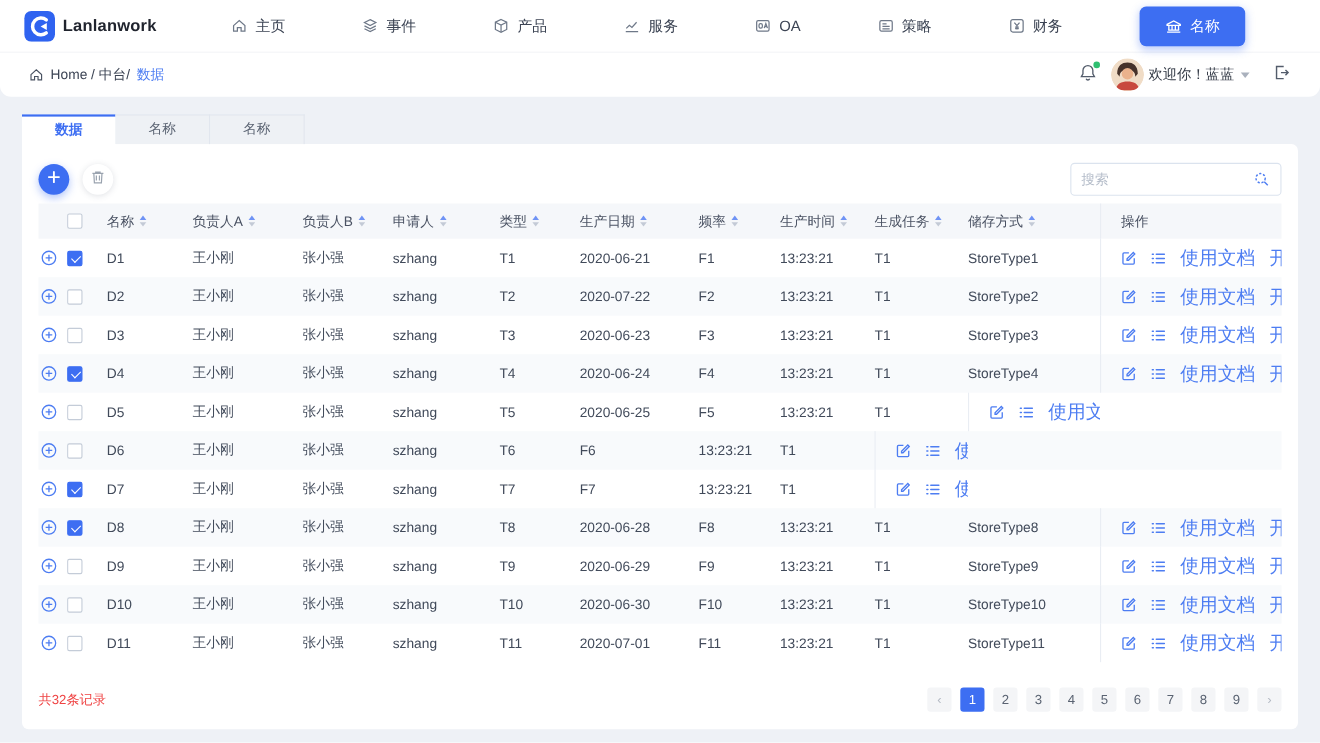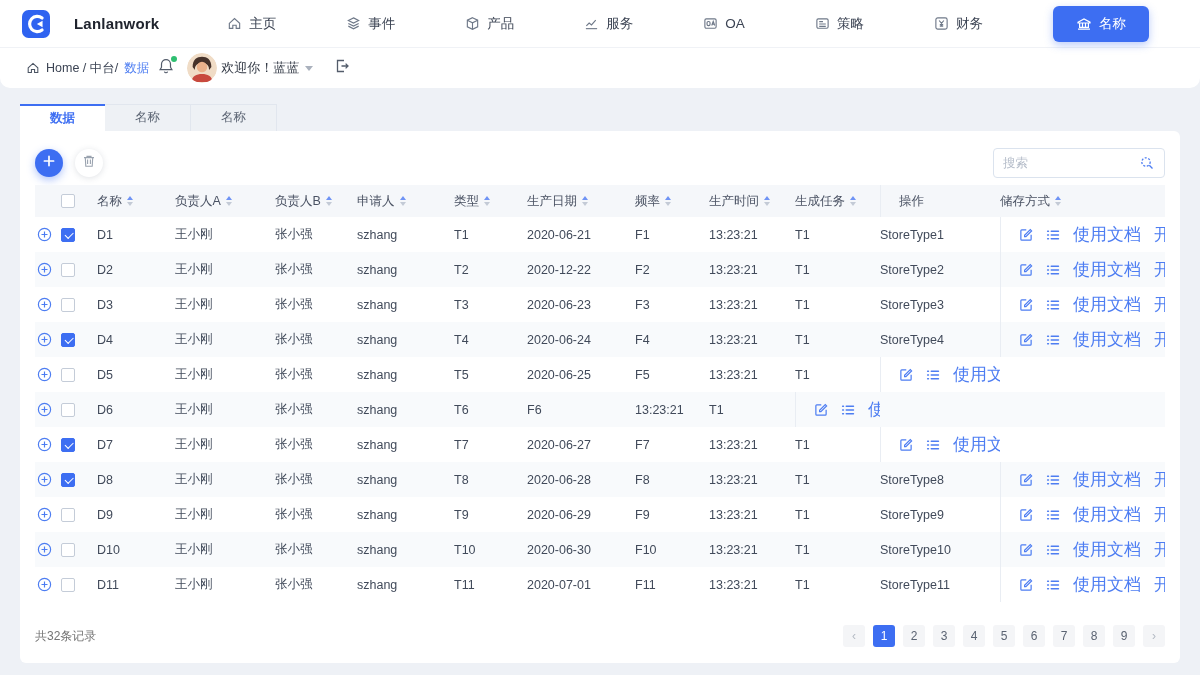--- a/index.html
+++ b/index.html
@@ -5,32 +5,32 @@
   :root{
     --primary:#3d6ef2;
     --link:#4d7df2;
   }
   *{box-sizing:border-box;margin:0;padding:0;}
   html,body{width:1200px;height:675px;overflow:hidden;}
   body{font-family:"Liberation Sans","DejaVu Sans",sans-serif;background:#eef1f6;color:#3c4454;}
 
   
   .topnav{height:48px;background:#fff;display:flex;align-items:center;padding:0 22px;border-bottom:1px solid #f0f2f6;}
-  .brand{display:flex;align-items:center;gap:24px;margin-right:68px;}
+  .brand{display:flex;align-items:center;gap:7px;margin-right:68px;}
   .brand .logo svg{display:block;}
   .brand-name{font-size:15px;font-weight:bold;color:#20242e;letter-spacing:.2px;}
   .nav-menu{display:flex;align-items:center;gap:70px;flex:1;}
   .nav-item{display:flex;align-items:center;gap:7px;font-size:13.5px;color:#3c4454;cursor:pointer;white-space:nowrap;}
   .nav-item .icn{color:#77819297;color:#6e7888;display:flex;}
   .nav-item .icn svg{display:block;}
   .nav-item.active{background:var(--primary);color:#fff;padding:9px 23px;border-radius:6px;box-shadow:0 3px 8px rgba(61,110,242,.35);}
   .nav-item.active .icn{color:#fff;}
 
   
-  .crumbbar{height:40px;background:#fff;border-radius:0 0 10px 10px;display:flex;align-items:center;padding:0 26px;}
+  .crumbbar{height:40px;background:#fff;border-radius:0 0 10px 10px;display:flex;align-items:center;justify-content:space-between;padding:0 26px;}
   .crumb-left{display:flex;align-items:center;gap:6px;font-size:12.5px;color:#3c4454;}
   .crumb-left .icn{display:flex;color:#4a5362;}
   .crumb-current{color:var(--link);}
   .crumb-right{display:flex;align-items:center;gap:4px;}
   .bell{position:relative;display:flex;align-items:center;justify-content:center;width:34px;height:34px;border-radius:50%;cursor:pointer;}
   .bell .dot{position:absolute;top:5px;right:6px;width:6px;height:6px;border-radius:50%;background:#2fbf71;}
   .avatar{width:30px;height:30px;border-radius:50%;overflow:hidden;cursor:pointer;flex:none;}
   .avatar svg{display:block;}
   .welcome{display:flex;align-items:center;gap:6px;font-size:13px;color:#333a46;cursor:pointer;}
   .caret{width:0;height:0;border-left:4px solid transparent;border-right:4px solid transparent;border-top:5px solid #aab1bd;}
@@ -44,21 +44,21 @@
   .tab.active{background:#fff;color:var(--primary);font-weight:bold;border:none;border-top:2px solid var(--primary);line-height:25px;}
 
   .card{background:#fff;border-radius:0 6px 6px 6px;padding:10px 15px 0;height:532px;display:flex;flex-direction:column;}
 
   
   .toolbar{display:flex;align-items:center;justify-content:space-between;height:44px;flex:none;}
   .tool-left{display:flex;align-items:center;gap:12px;}
   .round-btn{width:28px;height:28px;border-radius:50%;display:flex;align-items:center;justify-content:center;cursor:pointer;}
   .add-btn{background:var(--primary);box-shadow:0 3px 8px rgba(61,110,242,.4);}
   .del-btn{background:#fff;box-shadow:0 1px 6px rgba(80,90,110,.18);}
-  .searchbox{width:172px;height:30px;border:1px solid #dbe3ee;border-radius:4px;display:flex;align-items:center;padding:0 9px;background:#fff;font-family:Liberation Serif, serif;}
+  .searchbox{width:192px;height:30px;border:1px solid #dbe3ee;border-radius:4px;display:flex;align-items:center;padding:0 9px;background:#fff;font-family:Liberation Serif, serif;}
   .searchbox input{flex:1;border:none;outline:none;font-size:12.5px;color:#3c4454;font-family:inherit;min-width:0;background:transparent;}
   .searchbox input::placeholder{color:#b4bcc9;}
   .searchbox .icn{display:flex;cursor:pointer;}
 
   
   .table{--cols:26px 36px 78px 100px 82px 97px 73px 108px 74px 86px 85px 120px minmax(0,1fr);flex:none;}
   .grid-row{display:grid;grid-template-columns:var(--cols);align-items:stretch;}
   .cell{display:flex;align-items:center;font-size:12.5px;white-space:nowrap;overflow:hidden;padding-right:4px;}
   .thead{height:32px;background:#f5f7fa;color:#4a5263;}
   .hcell{gap:5px;cursor:pointer;}
@@ -71,21 +71,21 @@
   .expand{display:flex;cursor:pointer;}
   .cbx{width:14px;height:14px;border:1px solid #c4ccd8;border-radius:2px;background:#fff;cursor:pointer;position:relative;flex:none;}
   .cbx.on{background:var(--primary);border-color:var(--primary);}
   .cbx.on::after{content:"";position:absolute;left:3px;top:3.5px;width:7px;height:3.5px;border-left:1.6px solid #fff;border-bottom:1.6px solid #fff;transform:rotate(-45deg);}
   .acell{border-left:1px solid #e9edf3;padding-left:18px;gap:13px;}
   .acell .icn{color:var(--link);display:flex;cursor:pointer;}
   .doc-link{color:var(--link);font-size:17px;cursor:pointer;}
 
   
   .tfoot{margin-top:auto;display:flex;align-items:center;justify-content:space-between;padding:14px 0 16px;}
-  .total{font-size:12px;color:#737373;}
+  .total{font-size:12px;color:#ef4444;}
   .pager{display:flex;align-items:center;gap:8px;}
   .page{min-width:22px;height:22px;padding:0 4px;border-radius:3px;background:#f4f5f7;color:#5a6372;font-size:12px;display:flex;align-items:center;justify-content:center;cursor:pointer;}
   .page.cur{background:var(--primary);color:#fff;}
   .page.nav{color:#b3b9c3;}
 </style>
 </head>
 <body>
 
 <header class="topnav">
   <div class="brand">
@@ -337,29 +337,29 @@
               <i class="dn"></i>
             </span>
           </div>
           <div class="cell hcell">
             <span class="hlabel">生成任务</span>
             <span class="sort">
               <i class="up"></i>
               <i class="dn"></i>
             </span>
           </div>
+          <div class="cell hcell">
+            <span class="hlabel">储存方式</span>
+            <span class="sort">
+              <i class="up"></i>
+              <i class="dn"></i>
+            </span>
+          </div>
           <div class="cell acell">
             <span class="hlabel">操作</span>
-          </div>
-          <div class="cell hcell">
-            <span class="hlabel">储存方式</span>
-            <span class="sort">
-              <i class="up"></i>
-              <i class="dn"></i>
-            </span>
           </div>
         </div>
       <div id="tbody">
           <div class="grid-row trow">
             <div class="cell c-expand">
               <span class="icn expand">
                 <svg width="15" height="15" viewBox="0 0 14 14" fill="none" stroke="#4d7df2" stroke-width="1.1">
                   <circle cx="7" cy="7" r="5.7"></circle>
                   <path d="M7 4.2v5.6M4.2 7h5.6"></path>
                 </svg>
@@ -405,21 +405,21 @@
               </span>
             </div>
             <div class="cell">
               <span class="cbx"></span>
             </div>
             <div class="cell">D2</div>
             <div class="cell">王小刚</div>
             <div class="cell">张小强</div>
             <div class="cell">szhang</div>
             <div class="cell">T2</div>
-            <div class="cell">2020-12-22</div>
+            <div class="cell">2020-07-22</div>
             <div class="cell">F2</div>
             <div class="cell">13:23:21</div>
             <div class="cell">T1</div>
             <div class="cell">StoreType2</div>
             <div class="cell acell">
               <span class="icn">
                 <svg width="14" height="14" viewBox="0 0 15 15" fill="none" stroke="currentColor" stroke-width="1.3">
                   <path d="M13 7.2V12a1 1 0 0 1-1 1H3a1 1 0 0 1-1-1V3a1 1 0 0 1 1-1h4.8"></path>
                   <path d="M6 9.2V7.8l6.1-6.1 1.4 1.4-6.1 6.1H6z"></path>
                 </svg>
@@ -597,21 +597,20 @@
               </span>
             </div>
             <div class="cell">
               <span class="cbx on"></span>
             </div>
             <div class="cell">D7</div>
             <div class="cell">王小刚</div>
             <div class="cell">张小强</div>
             <div class="cell">szhang</div>
             <div class="cell">T7</div>
-            <div class="cell">2020-06-27</div>
             <div class="cell">F7</div>
             <div class="cell">13:23:21</div>
             <div class="cell">T1</div>
             <div class="cell acell">
               <span class="icn">
                 <svg width="14" height="14" viewBox="0 0 15 15" fill="none" stroke="currentColor" stroke-width="1.3">
                   <path d="M13 7.2V12a1 1 0 0 1-1 1H3a1 1 0 0 1-1-1V3a1 1 0 0 1 1-1h4.8"></path>
                   <path d="M6 9.2V7.8l6.1-6.1 1.4 1.4-6.1 6.1H6z"></path>
                 </svg>
               </span>

